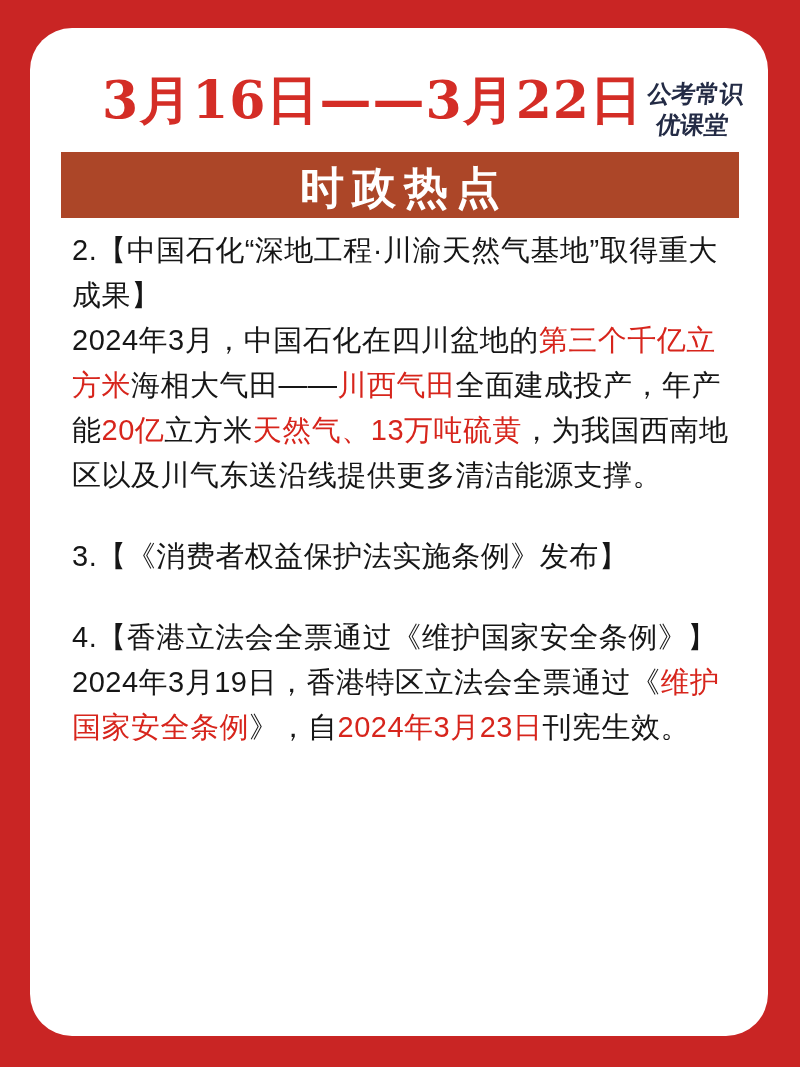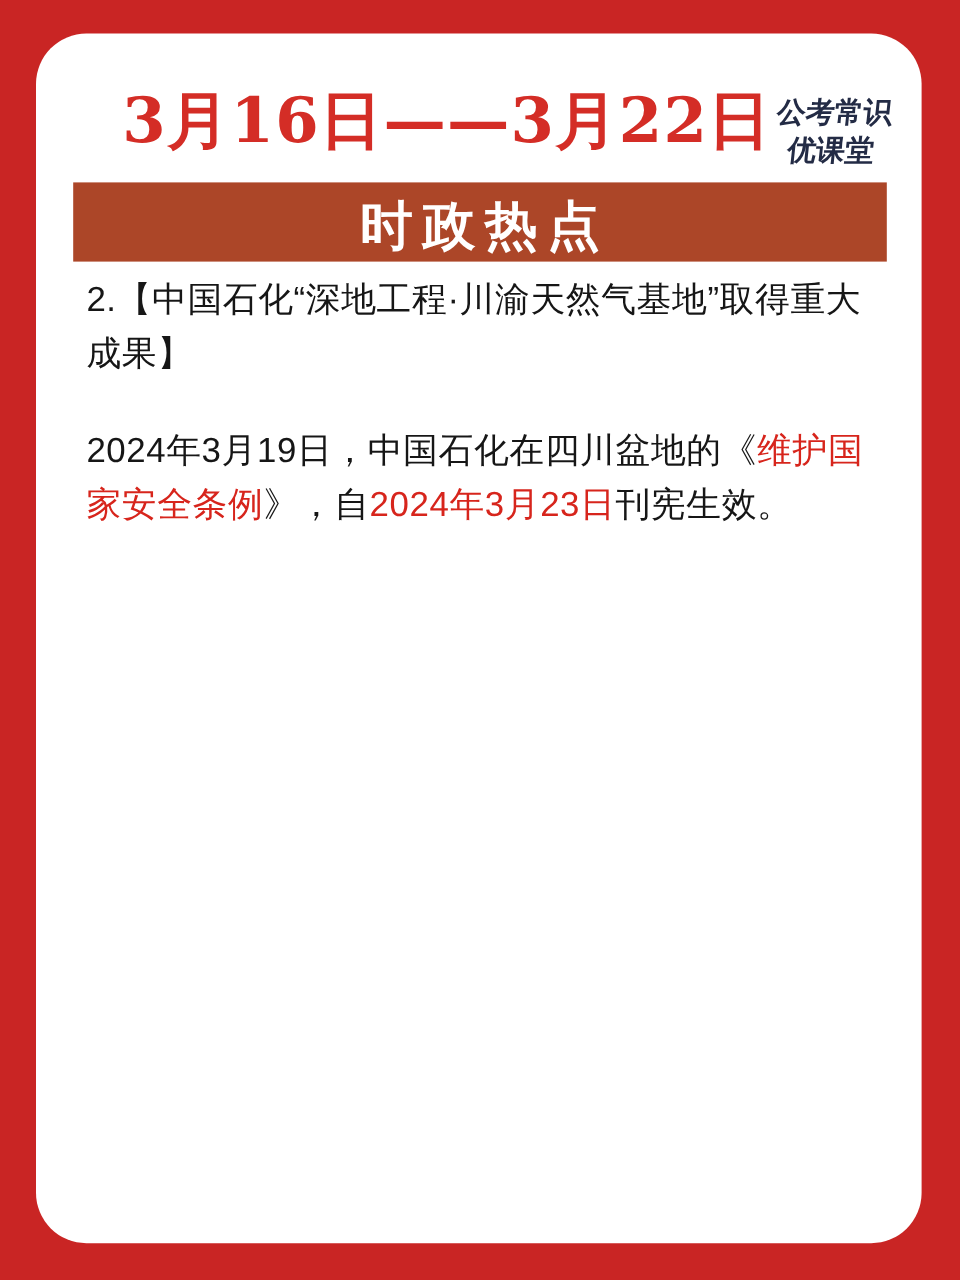--- a/index.html
+++ b/index.html
@@ -89,23 +89,26 @@
     <div>优课堂</div>
   </div>
 
   <div class="banner">
     <div class="banner-title">时政热点</div>
   </div>
 
   <div class="content" id="news-list">
       <div class="news-item">
         <p class="item-title">2.【中国石化“深地工程·川渝天然气基地”取得重大成果】</p>
+        <p class="item-body"><span class="blk">2024年3月，中国石化在四川盆地的</span><span class="red">第三个千亿立方米</span><span class="blk">海相大气田——</span><span class="red">川西气田</span><span class="blk">全面建成投产，年产能</span><span class="red">20亿</span><span class="blk">立方米</span><span class="red">天然气、13万吨硫黄</span><span class="blk">，为我国西南地区以及川气东送沿线提供更多清洁能源支撑。</span></p>
       </div>
       <div class="news-item">
       </div>
       <div class="news-item">
+        <p class="item-title">3.【《消费者权益保护法实施条例》发布】</p>
       </div>
       <div class="news-item">
-        <p class="item-body"><span class="blk">2024年3月19日，中国石化在四川盆地的《</span><span class="red">维护国家安全条例</span><span class="blk">》，自</span><span class="red">2024年3月23日</span><span class="blk">刊宪生效。</span></p>
+        <p class="item-title">4.【香港立法会全票通过《维护国家安全条例》】</p>
+        <p class="item-body"><span class="blk">2024年3月19日，香港特区立法会全票通过《</span><span class="red">维护国家安全条例</span><span class="blk">》，自</span><span class="red">2024年3月23日</span><span class="blk">刊宪生效。</span></p>
       </div>
     </div>
 
 </div>
 
 </body></html>

